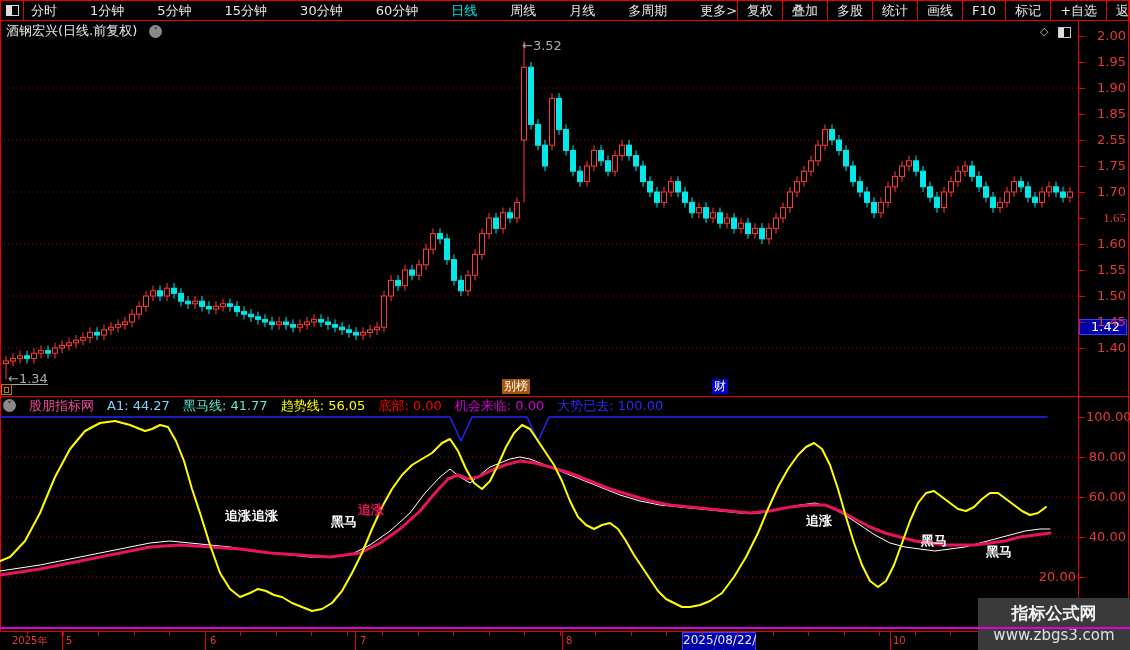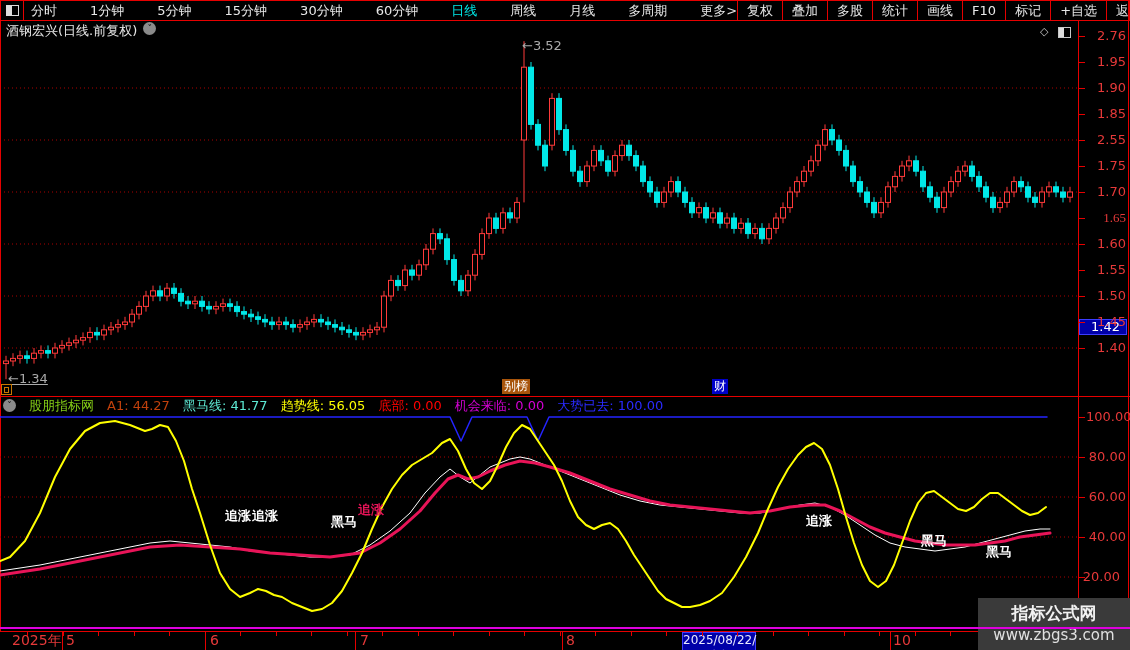--- a/index.html
+++ b/index.html
@@ -10,37 +10,37 @@
   #topbar{left:0;top:0;width:1128px;height:19px;border:1px solid #e60000;background:#000;display:flex;align-items:center;}
   #topbar-left{display:flex;align-items:center;gap:33px;padding-left:30px;height:100%;}
   .tb-item{color:#e8e8e8;font-size:13px;line-height:19px;cursor:default;white-space:nowrap;}
   .tb-item.active{color:#00e8e8;}
   #tb-icon-box{position:absolute;left:0;top:0;width:22px;height:19px;border-right:1px solid #e60000;display:flex;align-items:center;justify-content:center;}
   .split-square{width:11px;height:9px;border:1px solid #ddd;position:relative;}
   .split-square::after{content:"";position:absolute;left:0;top:0;width:5px;height:9px;background:#ddd;}
   #topbar-right{margin-left:auto;display:flex;height:100%;align-items:center;}
   .tb-right-item{color:#e8e8e8;font-size:13px;line-height:19px;padding:0 9px;border-left:1px solid #e60000;white-space:nowrap;}
   
-  #title-row{left:6px;top:22px;display:flex;gap:6px;}
+  #title-row{left:6px;top:22px;display:flex;align-items:center;gap:12px;}
   #chart-title{color:#e8e8e8;font-size:13px;}
   .circle-chevron{width:13px;height:13px;border-radius:50%;background:#8a8a8a;color:#222;font-size:9px;line-height:13px;text-align:center;font-weight:bold;}
   
   .vline{width:1px;background:#e60000;}
   .hline{height:1px;background:#e60000;}
   .axis-label{color:#e63939;font-size:13px;line-height:16px;text-align:right;width:40px;}
   .tick{height:1px;background:#e60000;width:6px;}
   .gray-note{color:#aaa;font-size:13px;white-space:nowrap;}
   .badge{font-size:12px;color:#fff;line-height:15px;padding:0 2px;white-space:nowrap;}
   .ind-label{font-size:13px;white-space:nowrap;font-weight:bold;}
   
   #ind-header{left:3px;top:398px;display:flex;align-items:center;gap:13px;height:15px;}
   .ind-h-item{font-size:13px;line-height:15px;white-space:nowrap;}
   
   #date-strip{left:0;top:631px;width:1130px;height:18px;background:#000;border-top:1px solid #e60000;}
-  .date-label{position:absolute;color:#e63939;font-size:14px;line-height:17px;white-space:nowrap;}
+  .date-label{position:absolute;color:#e63939;font-size:10px;line-height:17px;white-space:nowrap;}
   .date-sep{position:absolute;top:0;width:1px;height:18px;background:#e60000;}
   .date-tick{position:absolute;top:0;width:1px;height:4px;background:#e60000;}
   #date-highlight{position:absolute;top:0px;height:17px;background:#0000a8;border:1px solid #3c3cff;color:#e8e8ff;font-size:12px;line-height:15px;text-align:center;}
   
   #price-highlight{left:1079px;top:319px;width:48px;height:16px;background:#0000a8;border:1px solid #3c3cff;color:#fff;font-size:13px;line-height:14px;padding-left:11px;box-sizing:border-box;}
   #watermark{left:978px;top:598px;width:152px;height:52px;background:#3a3a3a;text-align:center;z-index:6;}
   #watermark-title{color:#f2f2f2;font-size:17px;font-weight:bold;line-height:24px;margin-top:3px;}
   #watermark-url{color:#e0e0e0;font-size:15px;line-height:20px;}
   #magenta-line{left:0;top:627px;width:1130px;height:2px;background:#dd00dd;z-index:7;}
   #mini-corner-icon{left:1px;top:384px;width:11px;height:11px;border:1px solid #c87800;box-sizing:border-box;}
@@ -416,22 +416,22 @@
 <div class="abs vline" style="left:1128px;top:0;height:650px;"></div>
 <div class="abs vline" style="left:1078px;top:20px;height:630px;"></div>
 <div class="abs hline" style="left:0;top:396px;width:1130px;"></div>
 <div class="abs hline" style="left:0;top:649px;width:1130px;"></div>
 
 <div id="price-axis"></div>
 <div id="price-highlight" class="abs">1.42</div>
 
 <div id="ind-header" class="abs">
   <span class="circle-chevron">˅</span>
-<div class="ind-h-item" style="color: #84cc16;">股朋指标网</div>
-    <div class="ind-h-item" style="color: #c2410c;">A1: 44.27</div>
+<div class="ind-h-item" style="color: #ec4899;">股朋指标网</div>
+    <div class="ind-h-item" style="color: #7dd3fc;">A1: 44.27</div>
     <div class="ind-h-item" style="color: #5eead4;">黑马线: 41.77</div>
     <div class="ind-h-item" style="color: rgb(255, 255, 0);">趋势线: 56.05</div>
     <div class="ind-h-item" style="color: rgb(255, 0, 0);">底部: 0.00</div>
     <div class="ind-h-item" style="color: rgb(212, 0, 212);">机会来临: 0.00</div>
     <div class="ind-h-item" style="color: rgb(42, 42, 255);">大势已去: 100.00</div>
   </div>
 
 <svg id="ind-svg" class="abs" style="left:0;top:397px;" width="1078" height="230">
     <line x1="0" y1="60" x2="1078" y2="60" stroke="#aa0000" stroke-width="1" stroke-dasharray="1 3"></line>
     <line x1="0" y1="100" x2="1078" y2="100" stroke="#aa0000" stroke-width="1" stroke-dasharray="1 3"></line>
@@ -491,21 +491,21 @@
     <div class="date-label" style="left: 893px;">10</div>
   </div>
 
 <div id="watermark" class="abs">
   <div id="watermark-title">指标公式网</div>
   <div id="watermark-url">www.zbgs3.com</div>
 </div>
 
 <div class="abs badge" style="left: 502px; top: 379px; background: rgb(168, 84, 10);">别榜</div>
 <div class="abs badge" style="left: 712px; top: 379px; background: rgb(0, 0, 200);">财</div>
-<div class="abs axis-label" style="left: 1086px; top: 28px;">2.76</div>
+<div class="abs axis-label" style="left: 1086px; top: 28px;">2.00</div>
 <div class="abs tick" style="left: 1079px; top: 36px;"></div>
 <div class="abs axis-label" style="left: 1086px; top: 54px;">1.95</div>
 <div class="abs tick" style="left: 1079px; top: 62px;"></div>
 <div class="abs axis-label" style="left: 1086px; top: 80px;">1.90</div>
 <div class="abs tick" style="left: 1079px; top: 88px;"></div>
 <div class="abs axis-label" style="left: 1086px; top: 106px;">1.85</div>
 <div class="abs tick" style="left: 1079px; top: 114px;"></div>
 <div class="abs axis-label" style="left: 1086px; top: 132px;">2.55</div>
 <div class="abs tick" style="left: 1079px; top: 140px;"></div>
 <div class="abs axis-label" style="left: 1086px; top: 158px; text-align: right;">1.75</div>
@@ -525,21 +525,21 @@
 <div class="abs axis-label" style="left: 1086px; top: 340px;">1.40</div>
 <div class="abs tick" style="left: 1079px; top: 348px;"></div>
 <div class="abs axis-label" style="left: 1086px; top: 409px;">100.00</div>
 <div class="abs tick" style="left: 1079px; top: 417px;"></div>
 <div class="abs axis-label" style="left: 1086px; top: 449px;">80.00</div>
 <div class="abs tick" style="left: 1079px; top: 457px;"></div>
 <div class="abs axis-label" style="left: 1086px; top: 489px;">60.00</div>
 <div class="abs tick" style="left: 1079px; top: 497px;"></div>
 <div class="abs axis-label" style="left: 1086px; top: 529px;">40.00</div>
 <div class="abs tick" style="left: 1079px; top: 537px;"></div>
-<div class="abs axis-label" style="left: 1080px; top: 569px;">20.00</div>
+<div class="abs axis-label" style="left: 1036px; top: 569px;">20.00</div>
 <div class="abs tick" style="left: 1079px; top: 577px;"></div>
 <div class="abs ind-label" style="left: 225px; top: 507px; color: rgb(255, 255, 255);">追涨</div>
 <div class="abs ind-label" style="left: 252px; top: 507px; color: rgb(255, 255, 255);">追涨</div>
 <div class="abs ind-label" style="left: 331px; top: 513px; color: rgb(255, 255, 255);">黑马</div>
 <div class="abs ind-label" style="left: 358px; top: 501px; color: rgb(232, 20, 88);">追涨</div>
 <div class="abs ind-label" style="left: 806px; top: 512px; color: rgb(255, 255, 255);">追涨</div>
 <div class="abs ind-label" style="left: 921px; top: 532px; color: rgb(255, 255, 255);">黑马</div>
 <div class="abs ind-label" style="left: 986px; top: 543px; color: rgb(255, 255, 255);">黑马</div>
 
 </body></html>

